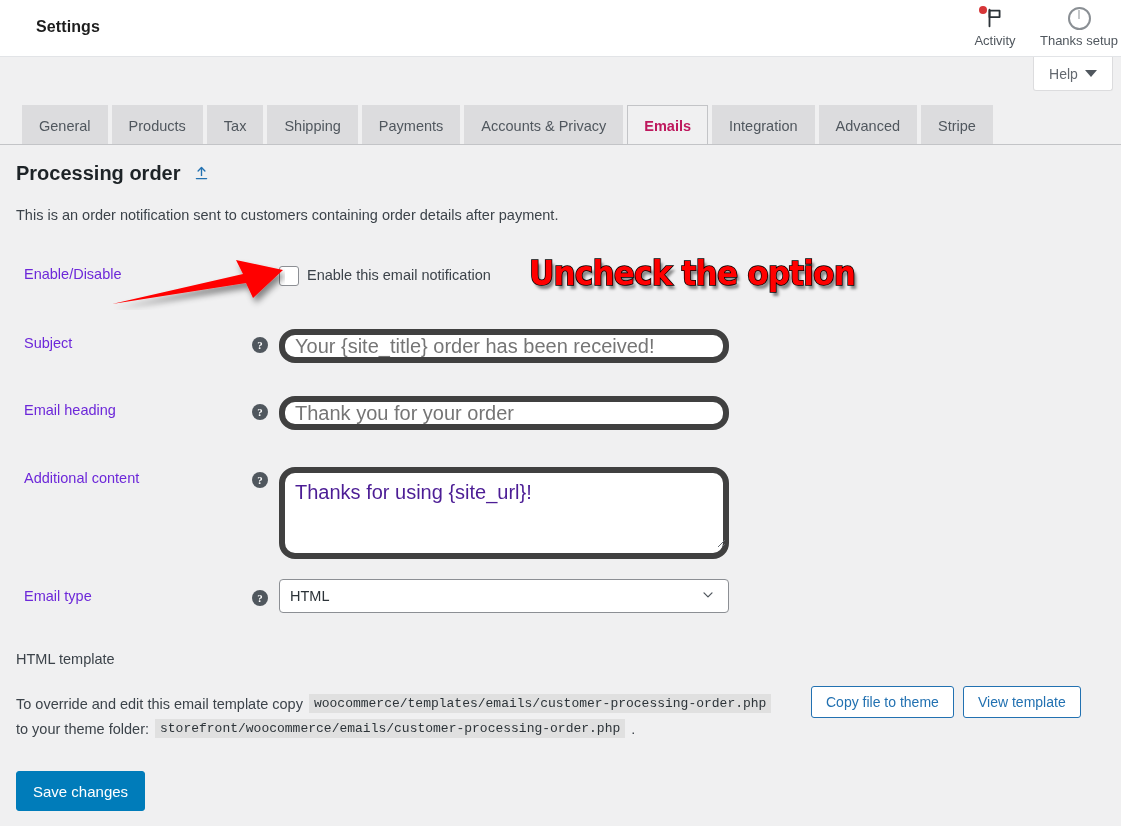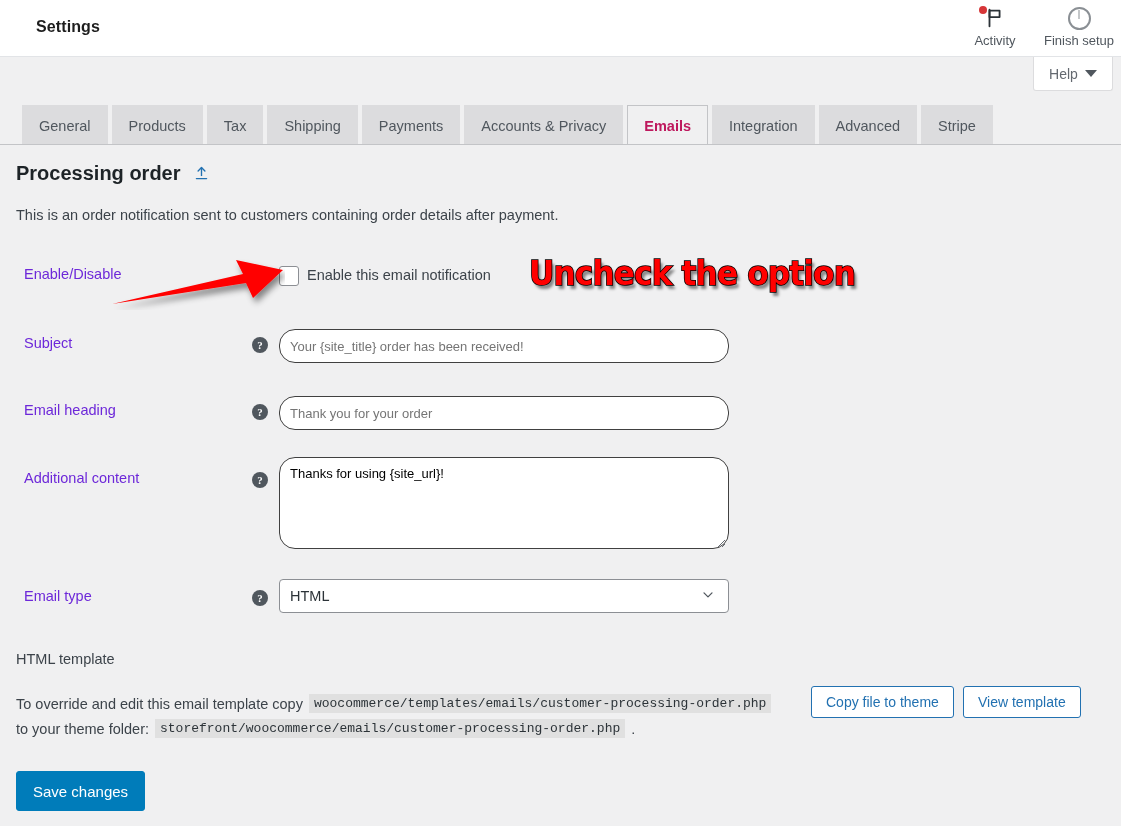--- a/index.html
+++ b/index.html
@@ -135,31 +135,32 @@
     width: 16px; height: 16px; border-radius: 50%;
     background: #50575e; color: #fff;
     font-size: 11px; font-weight: bold;
     display: flex; align-items: center; justify-content: center;
     line-height: 1; cursor: pointer;
     font-family: "Liberation Serif", serif;
   }
   .field {
     position: absolute; left: 279px;
     background: #fff;
-    border: 1px solid #404040;
+    border: 6px solid #404040;
     border-radius: 16px;
-    font-size: 13px; color: #646970;
+    font-size: 20px; color: #646970;
     padding: 0 10px;
     display: flex; align-items: center;
   }
   .field.textarea {
     align-items: flex-start;
     padding: 8px 10px;
-    color: #000000;
+    color: #4c1d95;
     position: absolute;
+    margin-top: 10px;
   }
   .resize-grip {
     position: absolute; right: 3px; bottom: 3px;
     width: 12px; height: 12px;
     pointer-events: none;
   }
   .select-field {
     position: absolute; left: 279px;
     width: 450px; height: 34px;
     background: #fff;
@@ -270,21 +271,21 @@
           </svg>
           <span class="badge-dot"></span>
         </div>
         <div class="hdr-label">Activity</div>
       </div>
 
       <div class="hdr-item">
         <div class="hdr-icon">
           <span class="setup-ring"></span>
         </div>
-        <div class="hdr-label">Finish setup</div>
+        <div class="hdr-label">Thanks setup</div>
       </div>
 
     </div>
   </div>
 
   <div class="help-btn">
     <span class="help-label">Help</span>
     <span class="caret-down"></span>
   </div>
 

